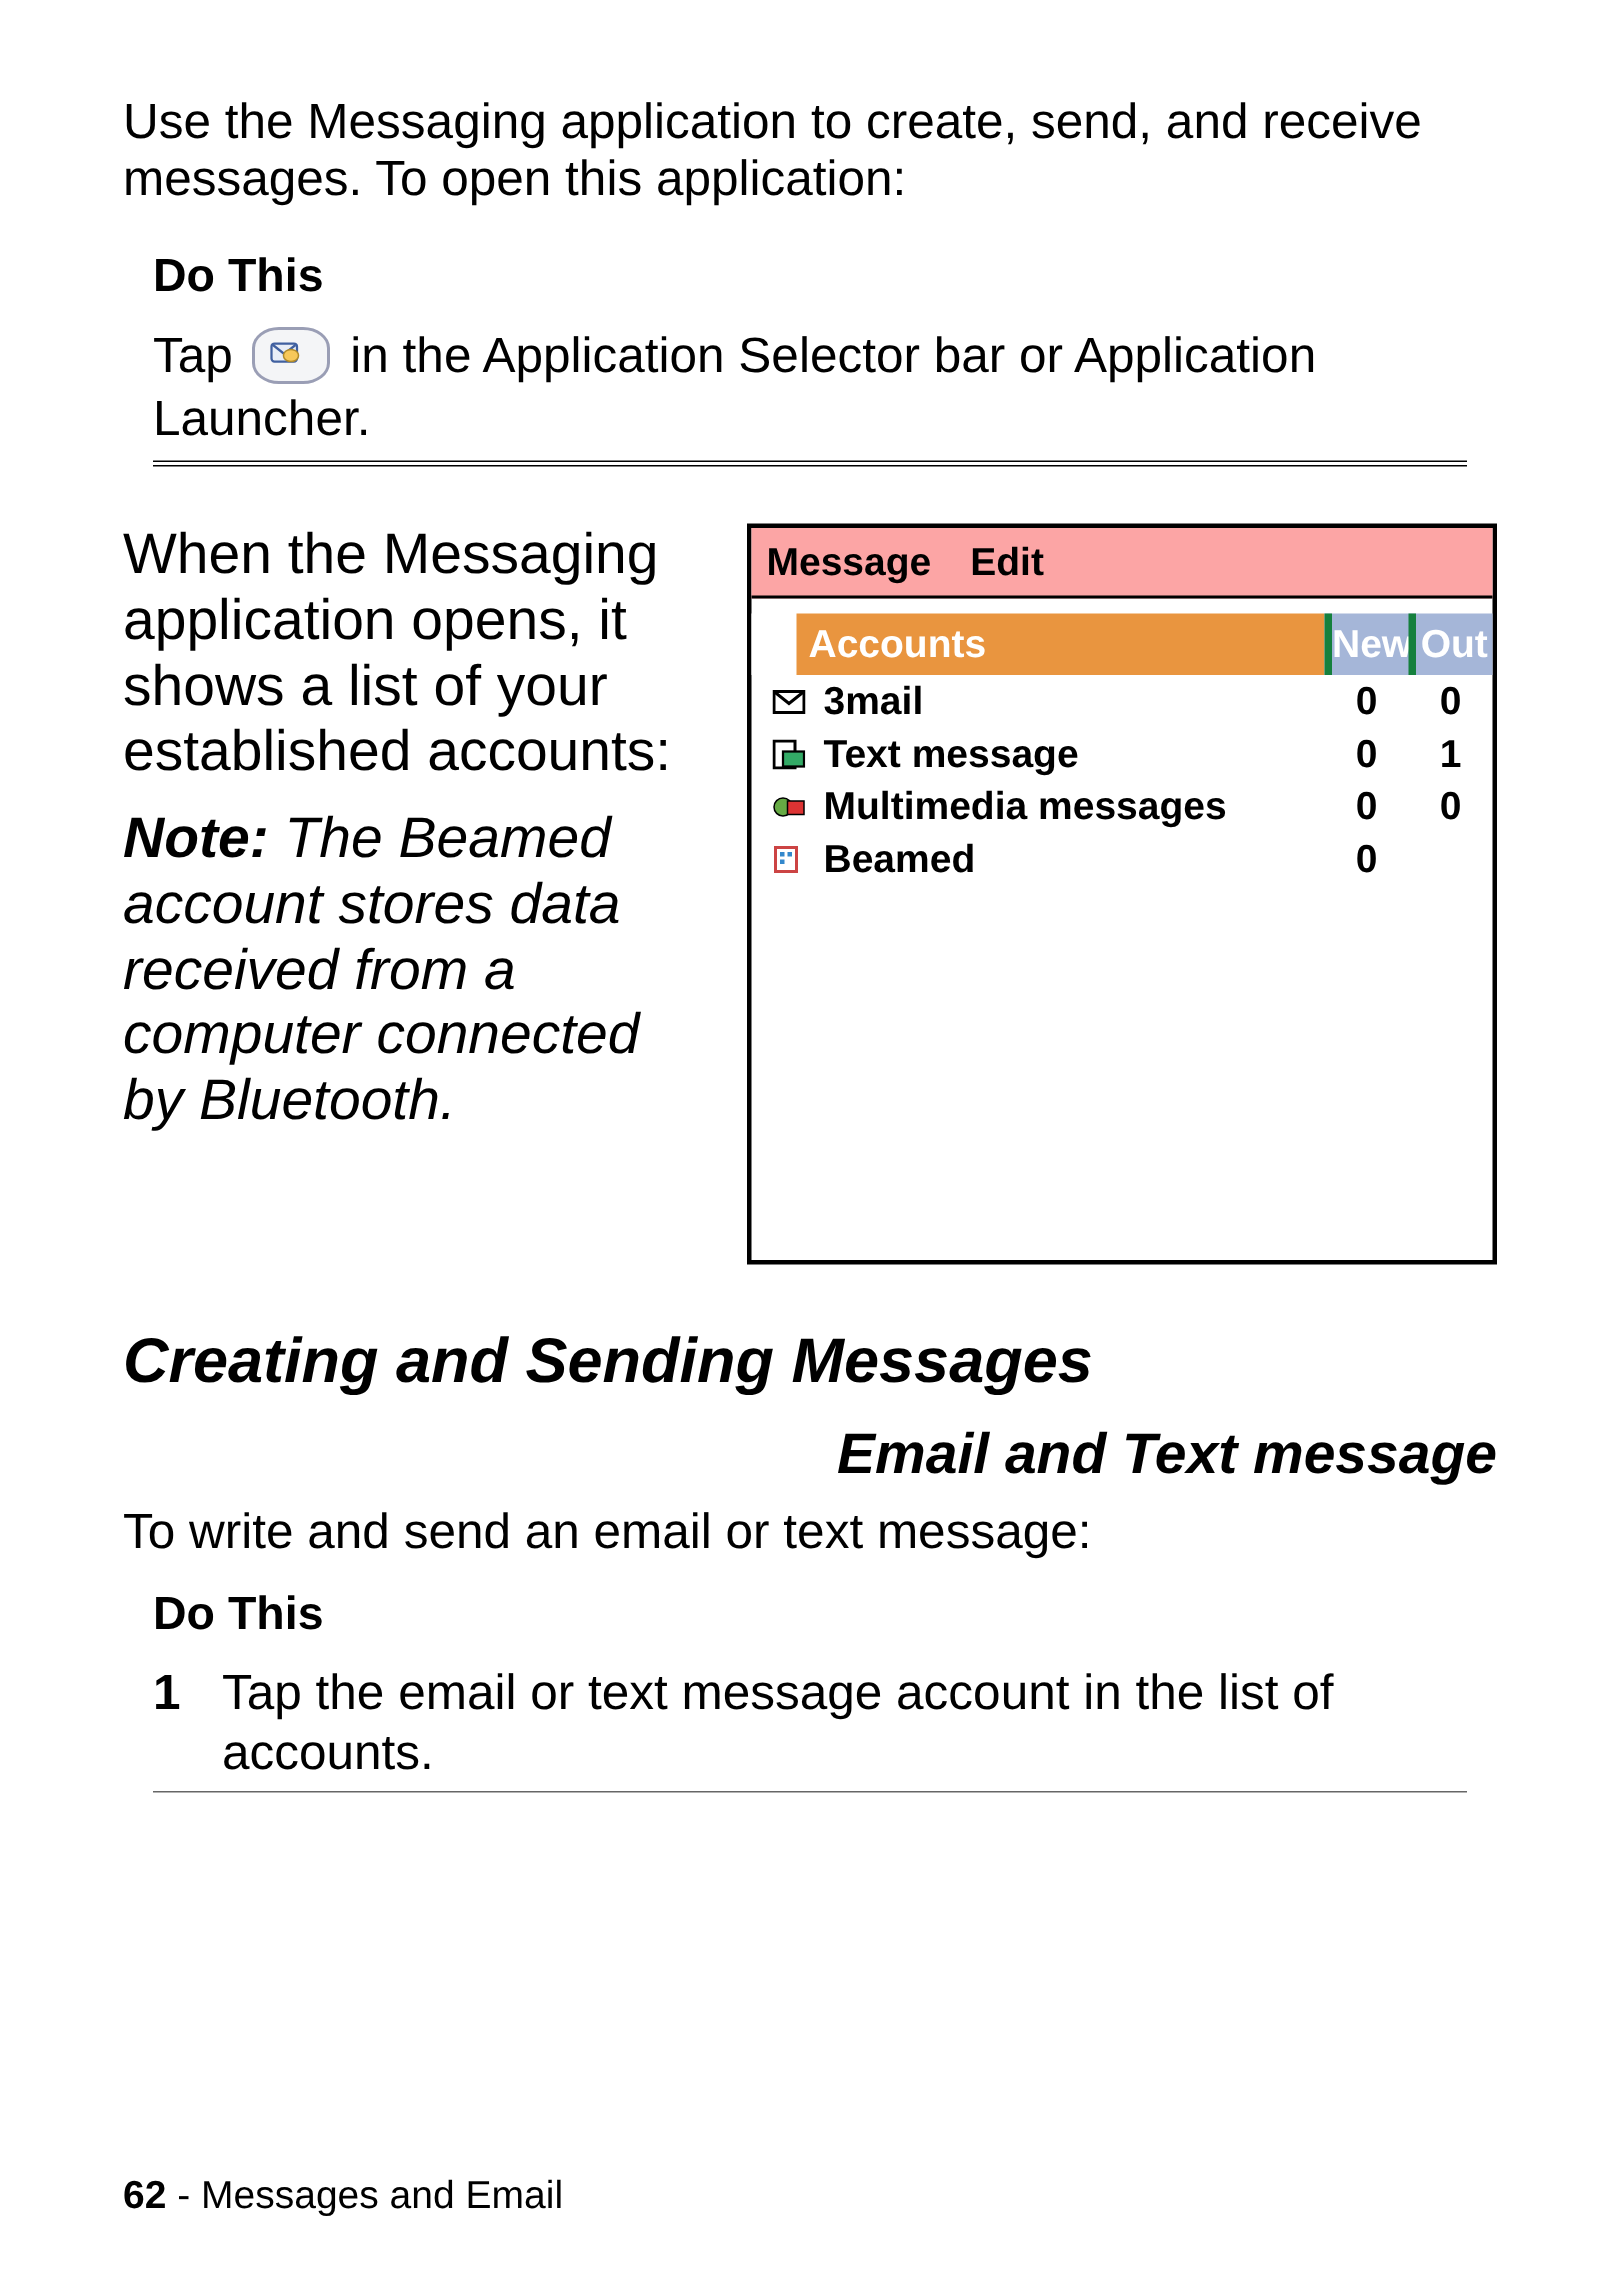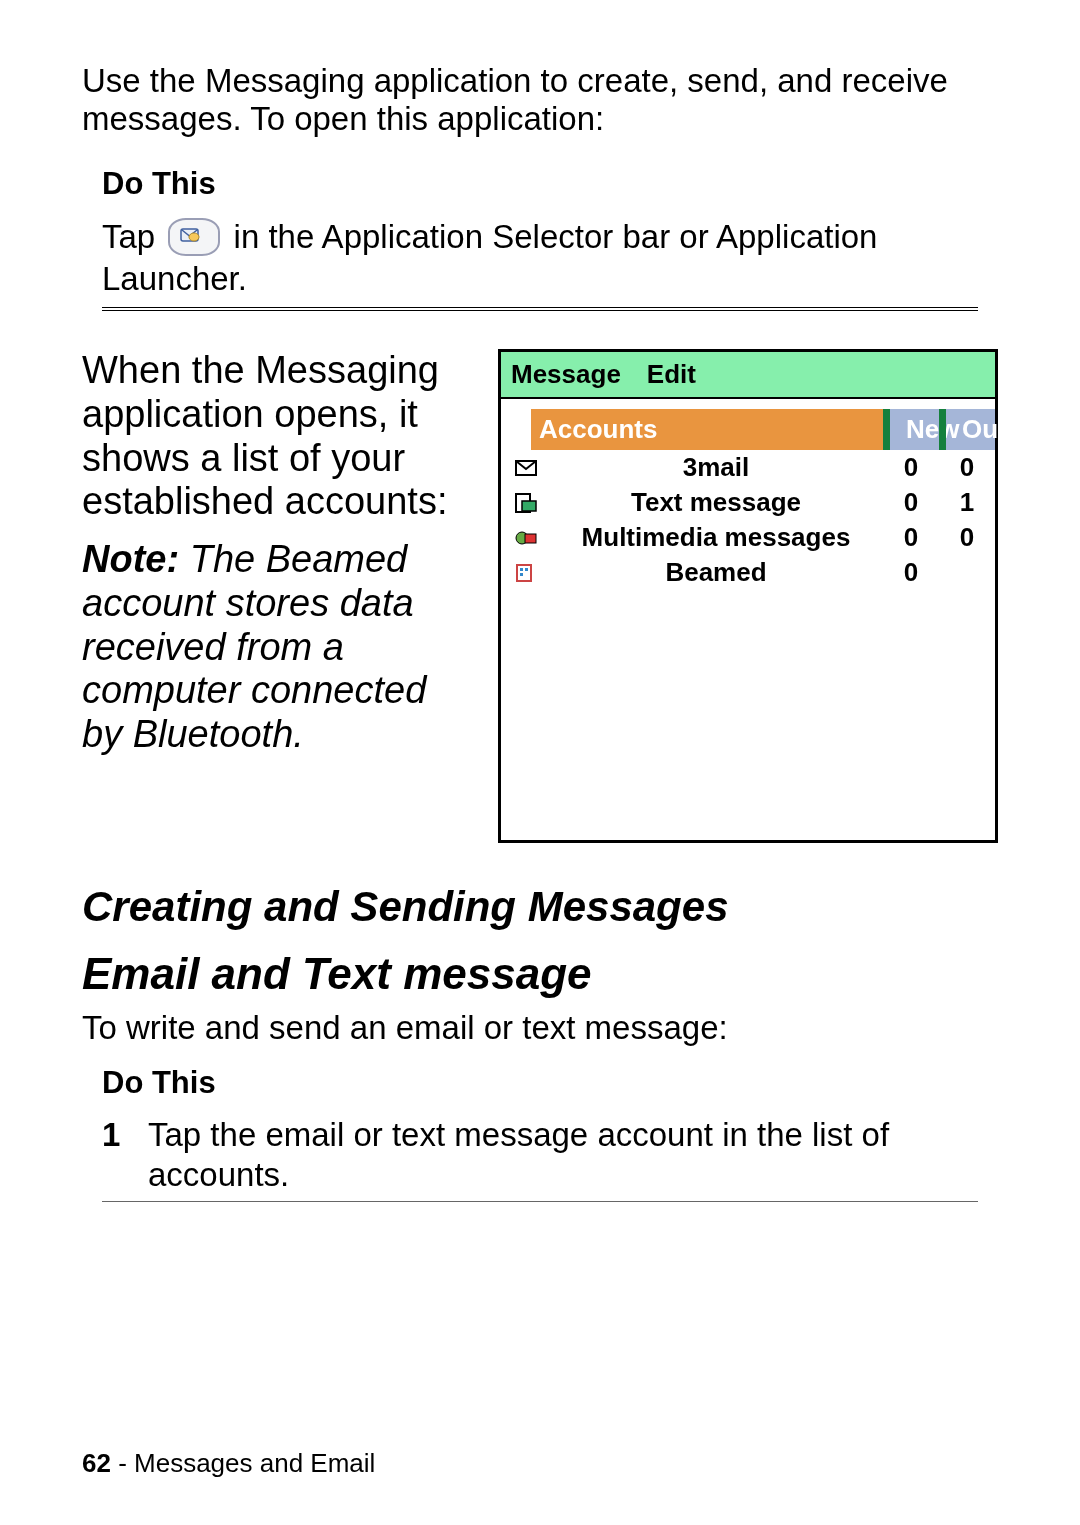--- a/index.html
+++ b/index.html
@@ -67,21 +67,21 @@
   .side-text .note-body {
     font-style: italic;
   }
   .phone {
     width: 500px;
     border: 3px solid #000;
     box-sizing: border-box;
     background: #fff;
   }
   .phone-menubar {
-    background: #86efac;
+    background: #fca5a5;
     border-bottom: 2px solid #000;
     font-weight: bold;
     font-size: 26px;
     padding: 7px 10px;
     display: flex;
     gap: 26px;
   }
   .phone-header-row {
     display: flex;
     font-weight: bold;
@@ -97,55 +97,56 @@
     flex: 1;
     padding: 5px 8px;
   }
   .blue-right {
     background: #a5b6d8;
     display: flex;
   }
   .col-new, .col-out {
     width: 56px;
     text-align: center;
-    padding: 5px 16px;
-    border-left: 7px solid #15803d;
+    padding: 5px 0;
+    border-left: 5px solid #15803d;
     box-sizing: border-box;
   }
   .phone-row {
     display: flex;
     align-items: center;
     font-size: 26px;
     font-weight: bold;
     color: #000;
     padding: 2px 0 2px 10px;
   }
   .row-icon {
     width: 30px;
     height: 26px;
     display: inline-flex;
     align-items: center;
     justify-content: center;
     margin-right: 8px;
   }
   .row-icon svg { display:block; }
-  .row-label { flex: 1; text-align: center; }
+  .row-label { flex: 1; }
   .row-num { width: 56px; text-align: center; }
   .phone-empty { height: 250px; }
   .h2 {
     font-size: 42px;
     font-weight: bold;
     font-style: italic;
     margin: 10px 0 18px 0;
   }
   .h3 {
-    font-size: 44px;
+    font-size: 38px;
     font-weight: bold;
     font-style: italic;
     margin: 12px 0 10px 0;
+    text-align: right;
   }
   .num-step {
     font-size: 33px;
     margin: 4px 0 0 20px;
     display: flex;
     line-height: 1.2;
   }
   .num-step .sn { font-weight: bold; width: 46px; }
   .num-step .st { flex:1; }
   .footer {

